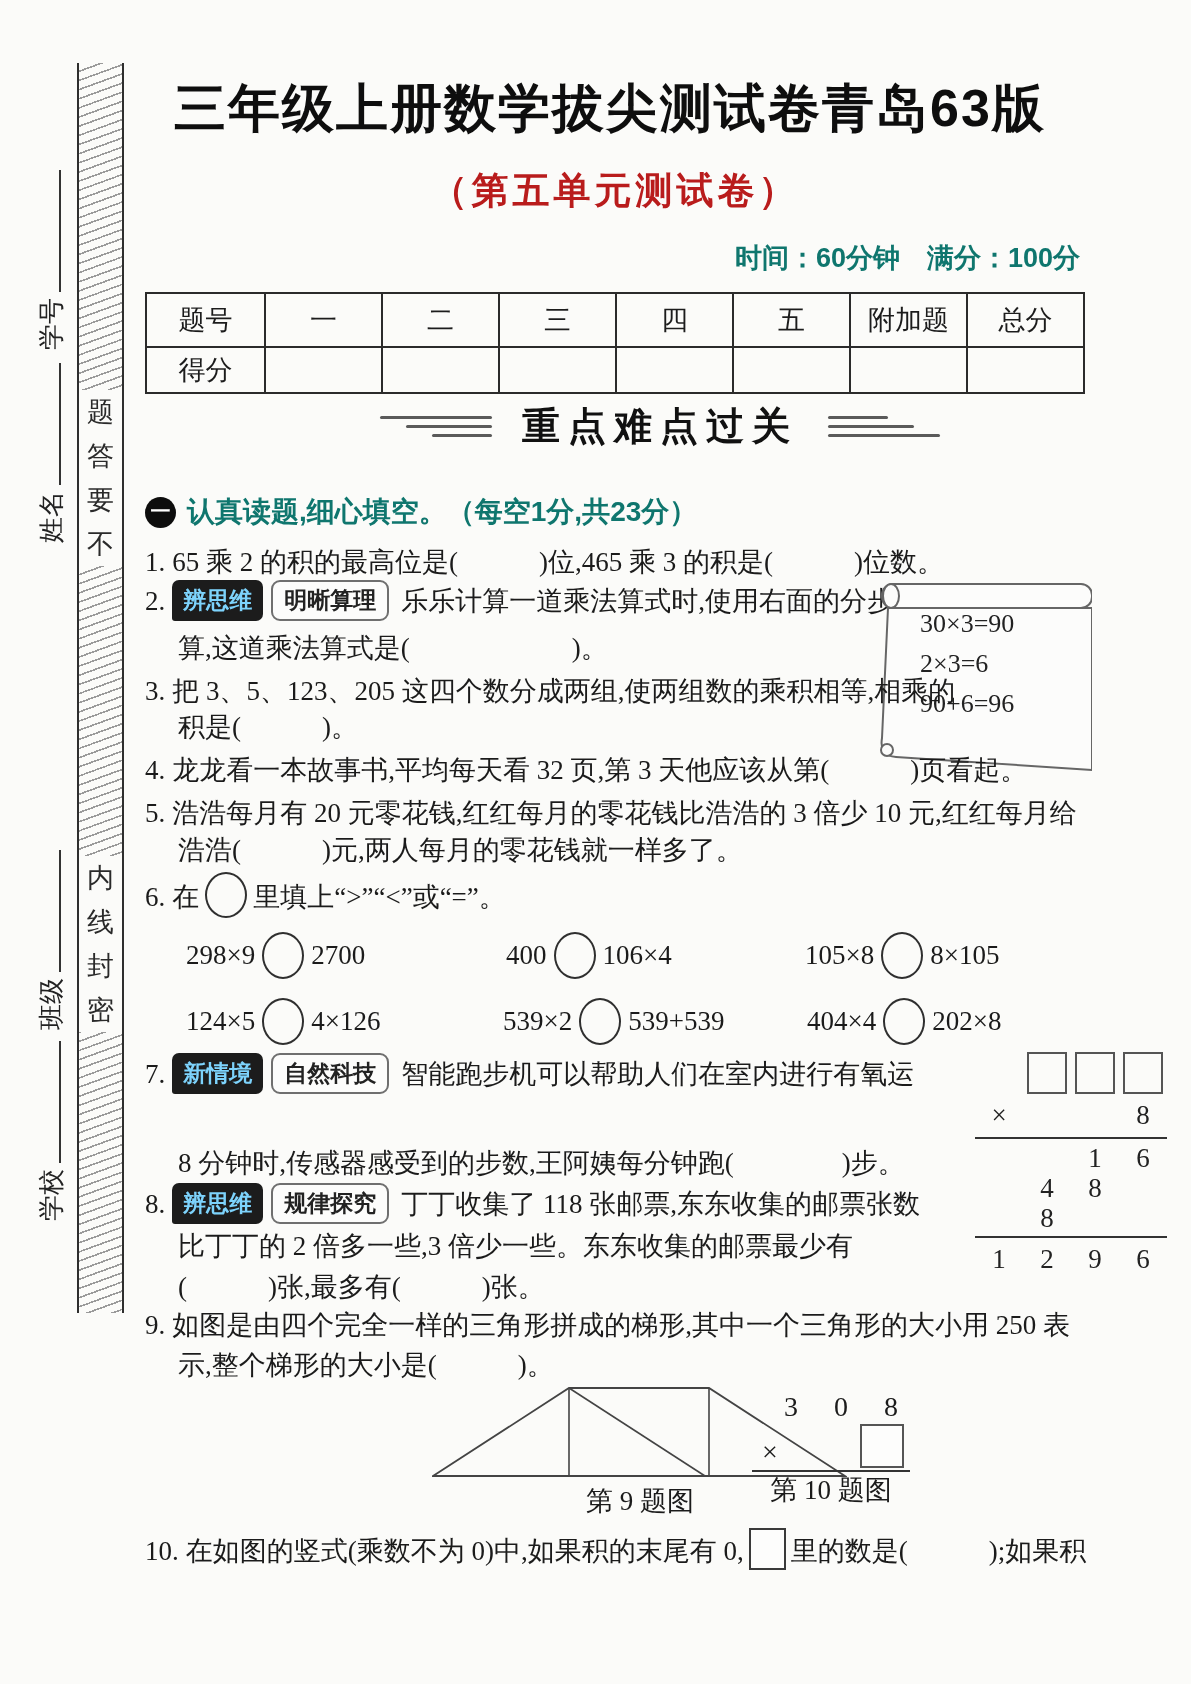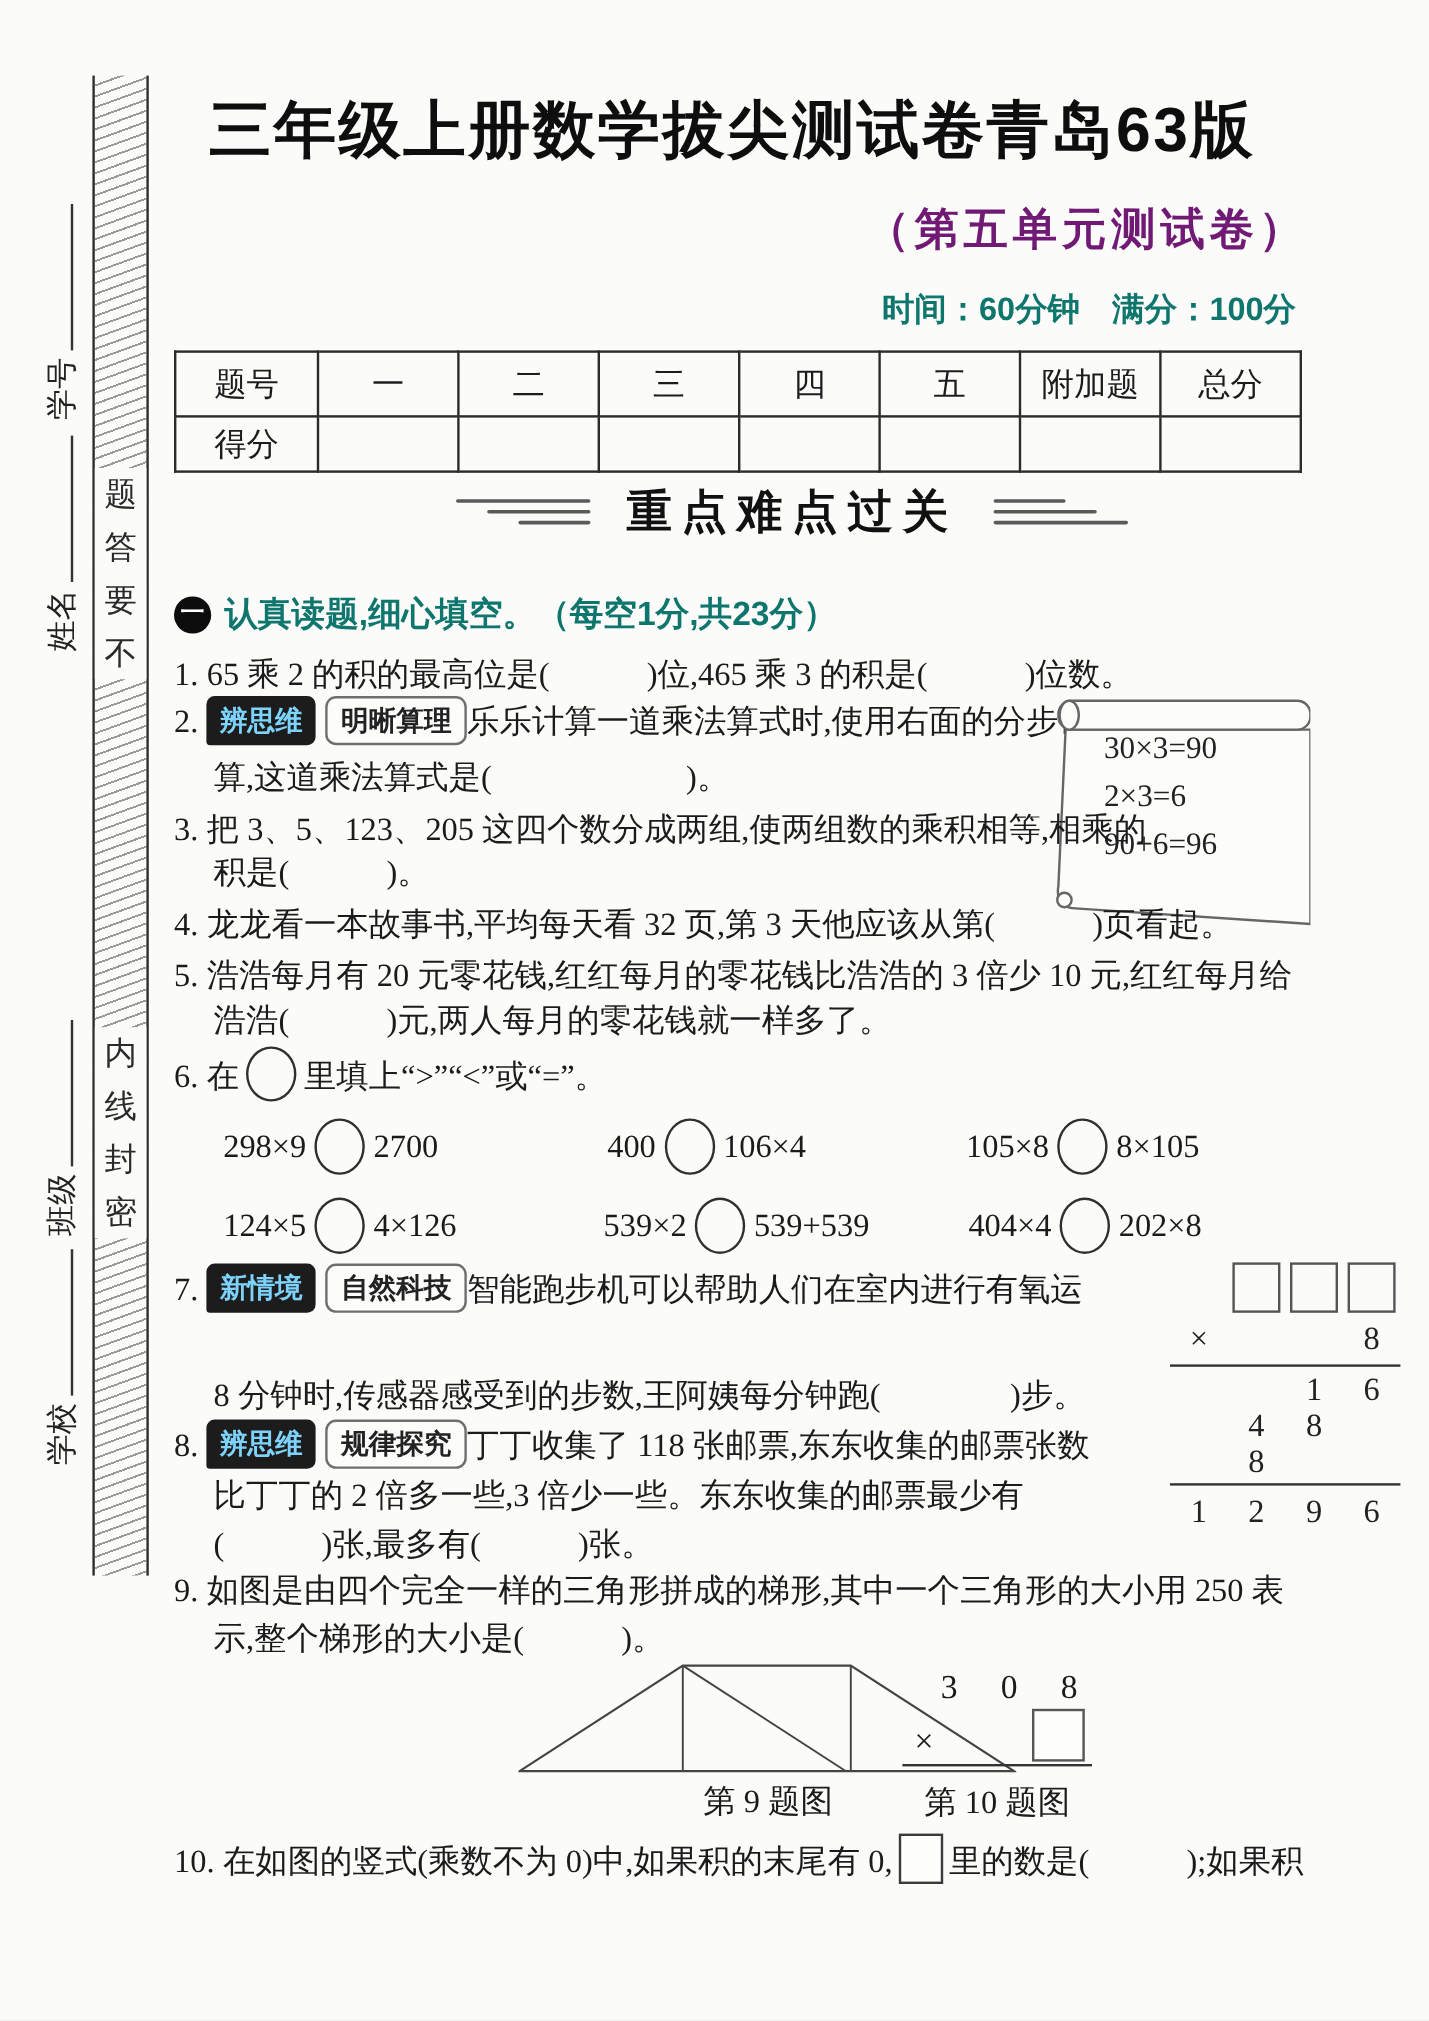--- a/index.html
+++ b/index.html
@@ -31,23 +31,23 @@
   }
   .seal-plate span { display:block; line-height:40px; }
 
   
   .title {
     position:absolute; top:74px; left:130px; width:960px; text-align:center;
     font-family:"Liberation Sans", sans-serif; font-weight:900;
     font-size:52px; letter-spacing:2px; color:#0e0e0e; white-space:nowrap;
   }
   .subtitle {
-    position:absolute; top:166px; left:140px; width:950px; text-align:right;
+    position:absolute; top:166px; left:140px; width:950px; text-align:center;
     font-family:"Liberation Sans", sans-serif; font-weight:800;
-    font-size:37px; letter-spacing:4px; color:#701a75;
+    font-size:37px; letter-spacing:4px; color:#b91c1c;
   }
   .info {
     position:absolute; top:240px; left:0; width:1080px; text-align:right;
     font-family:"Liberation Sans", sans-serif; font-weight:600; font-size:27px; color:#0f766e;
   }
 
   
   .score-table {
     position:absolute; top:292px; left:145px; width:940px;
     border-collapse:collapse; table-layout:fixed;
@@ -92,21 +92,21 @@
   .qnum { margin-right:7px; }
 
   .badge-dark {
     display:inline-block; background:#1c1c1c; color:#7dd3fc;
     font-family:"Liberation Sans", sans-serif; font-weight:bold; font-size:23px;
     padding:3px 11px 4px; border-radius:7px 7px 7px 3px; margin-right:8px; vertical-align:2px;
   }
   .badge-light {
     display:inline-block; background:#fcfcfb; color:#222; border:2px solid #6f6f6f;
     font-family:"Liberation Sans", sans-serif; font-weight:bold; font-size:23px;
-    padding:1px 11px 2px; border-radius:9px; margin-right:0; vertical-align:2px;
+    padding:1px 11px 2px; border-radius:9px; margin-right:12px; vertical-align:2px;
   }
 
   .q6circle {
     display:inline-block; width:38px; height:42px; border:2px solid #2f2f2f;
     border-radius:50%; vertical-align:-12px; margin:0 6px; background:transparent;
   }
   .pair { position:absolute; display:inline-flex; align-items:center; font-size:27px; white-space:nowrap; }
   .cmp-circle {
     display:inline-block; width:38px; height:43px; border:2px solid #2f2f2f;
     border-radius:50%; margin:0 7px; flex:0 0 auto;
@@ -134,21 +134,21 @@
 
   
   .trap-fig { position:absolute; left:432px; top:1386px; }
   .fig-cap { position:absolute; font-size:27px; color:#1b1b1b; text-align:center; white-space:nowrap; }
 
   .q10fig { position:absolute; left:752px; top:1390px; width:158px; }
   .q10fig .digits { display:flex; justify-content:space-between; padding:0 12px 0 32px; font-size:28px; height:34px; line-height:34px; }
   .q10fig .mulrow2 { display:flex; justify-content:space-between; align-items:flex-end; height:44px; padding:0 6px 0 10px; font-size:28px; }
   .fig-box { display:inline-block; width:40px; height:40px; border:2px solid #555; background:#fdfdfc; }
   .q10fig .fline { border-top:2px solid #333; margin-top:2px; }
-  .q10fig .fcap { text-align:center; font-size:27px; margin-top:12px; white-space:nowrap; }
+  .q10fig .fcap { text-align:center; font-size:27px; white-space:nowrap; }
 </style>
 </head>
 <body>
 
 <div class="sheet">
 
   <div class="side-label" style="top:243px">
     <span class="slt">学号</span>
       <span class="sul"></span>
   </div>

